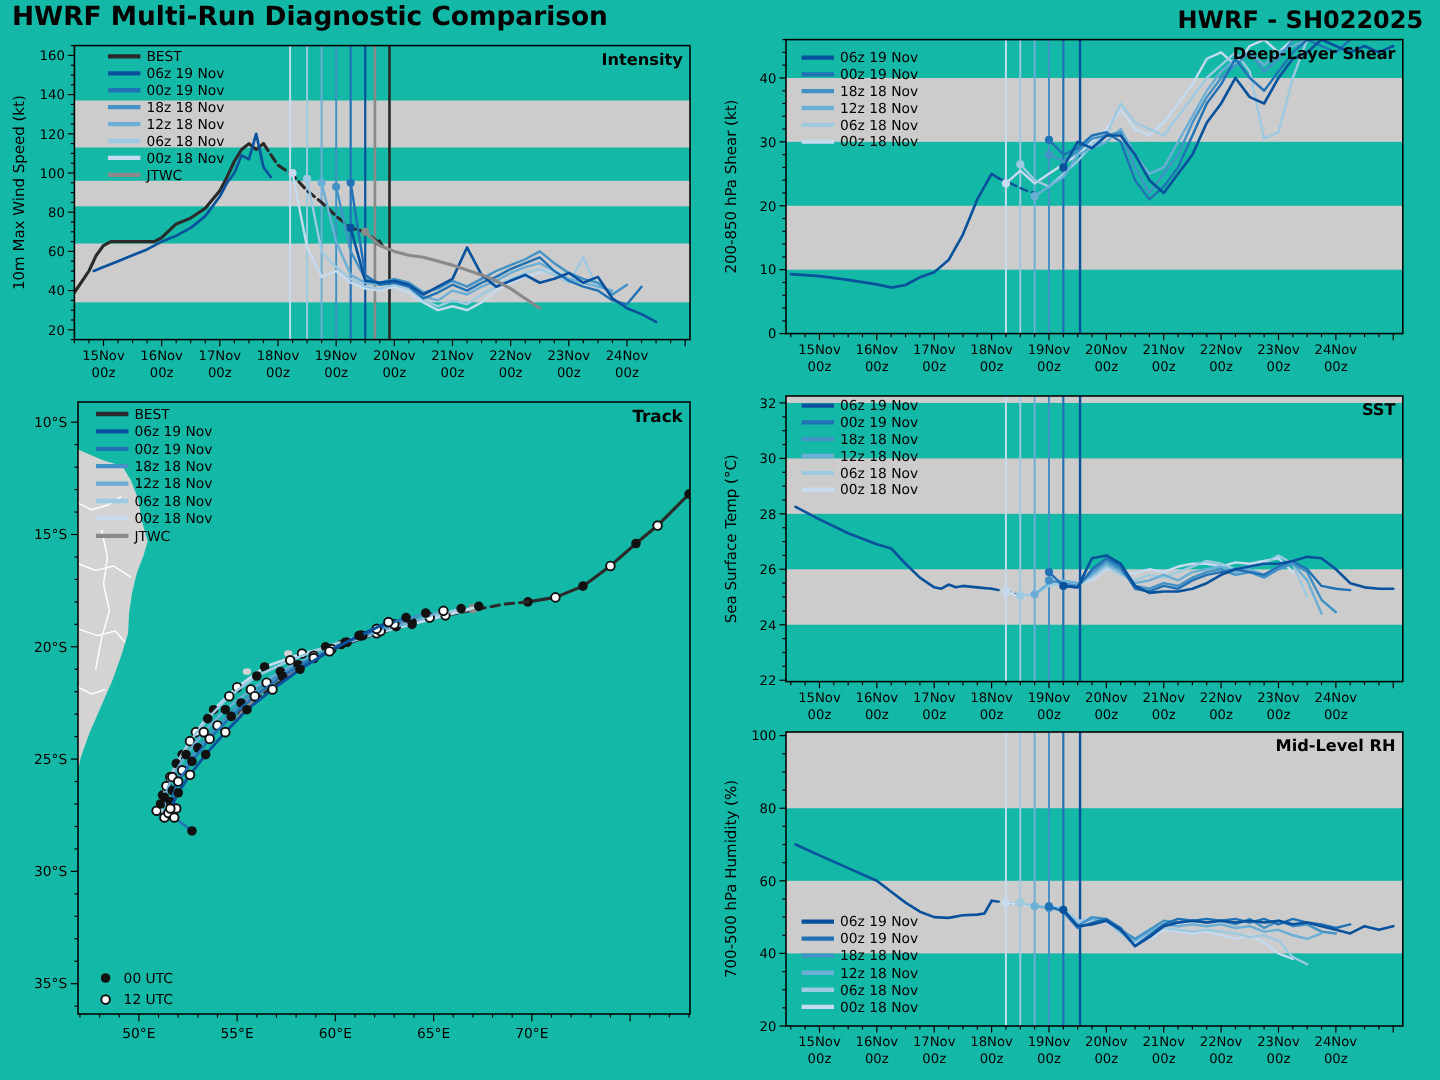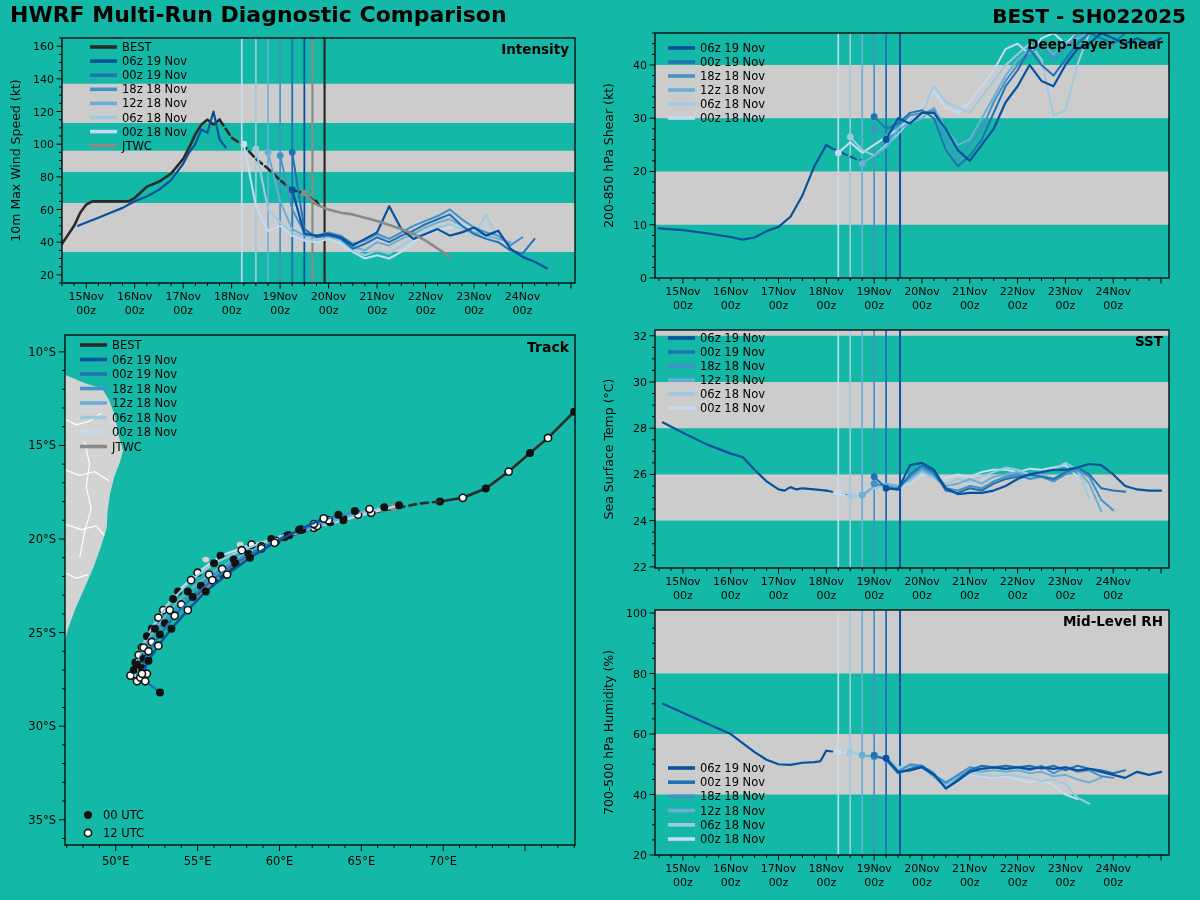--- a/index.html
+++ b/index.html
@@ -7,21 +7,21 @@
           font-family:"DejaVu Sans","Liberation Sans",sans-serif;}
   .title{position:absolute;left:10px;top:2px;font-size:22px;font-weight:bold;color:#000;}
   .storm{position:absolute;right:14px;top:4px;font-size:20px;font-weight:bold;color:#000;}
   #chart{position:absolute;left:0;top:0;}
   #logos{position:absolute;left:6px;top:854px;width:300px;height:46px;}
 </style>
 </head>
 <body>
 <div id="canvas">
   <div class="title">HWRF Multi-Run Diagnostic Comparison</div>
-  <div class="storm">BEST - SH022025</div>
+  <div class="storm">HWRF - SH022025</div>
   <svg id="chart" width="1200" height="900">
       <g>
         <clipPath id="cp_intensity">
           <rect x="62" y="38" width="513" height="245"></rect>
         </clipPath>
         <g clip-path="url(#cp_intensity)">
           <rect x="62" y="202.96666666666667" width="513" height="49" fill="#cccccc"></rect>
           <rect x="62" y="150.7" width="513" height="21.23333333333335" fill="#cccccc"></rect>
           <rect x="62" y="83.73333333333332" width="513" height="39.20000000000002" fill="#cccccc"></rect>
           <line x1="241.751968503937" y1="38" x2="241.751968503937" y2="283" stroke="#c6dbef" stroke-width="1.6"></line>

